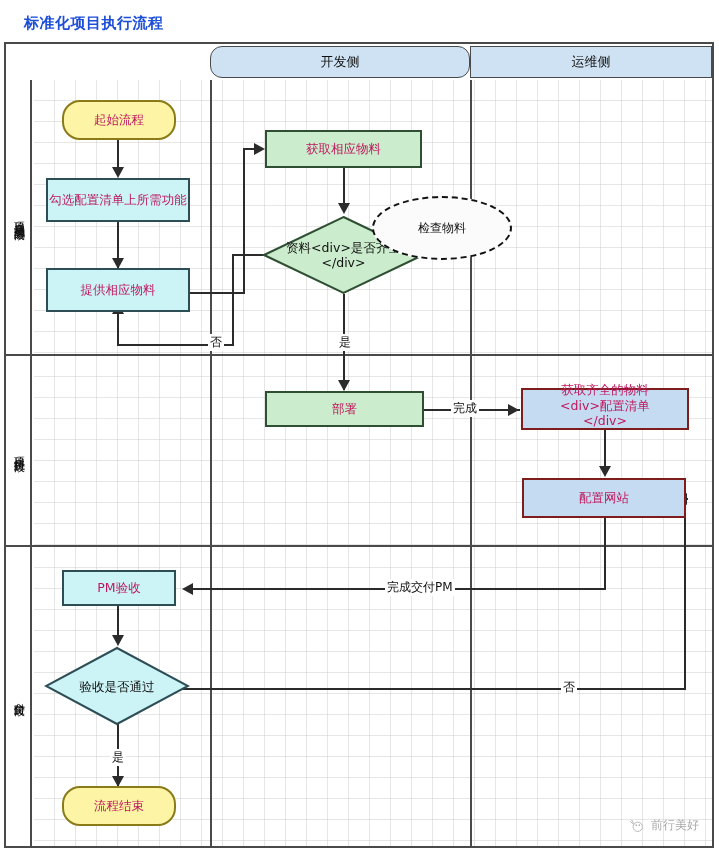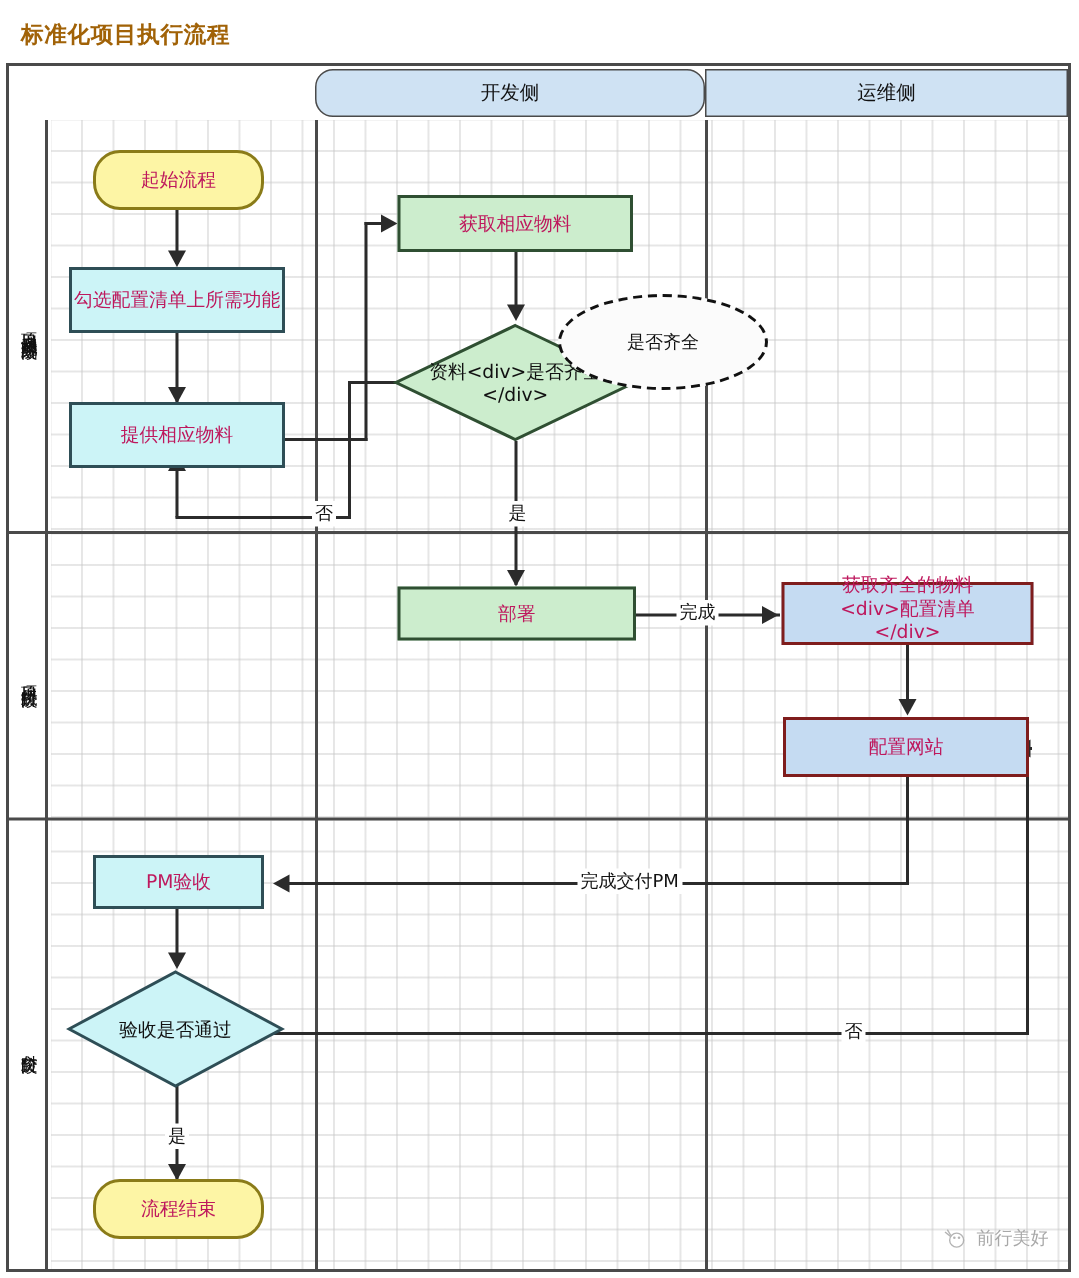--- a/index.html
+++ b/index.html
@@ -25,21 +25,21 @@
     border:2px solid #4a4a4a;box-sizing:border-box;background:transparent;
     z-index:3;pointer-events:none;
   }
   .title-bar{
     position:absolute;left:4px;top:4px;width:710px;height:40px;
     border-bottom:2px solid #4a4a4a;box-sizing:border-box;
     background:#ffffff;z-index:4;
     display:flex;align-items:center;
   }
   .title-text{
-    font-size:15px;font-weight:bold;color:#a16207;margin-left:10px;letter-spacing:.5px;
+    font-size:15px;font-weight:bold;color:#1d4ed8;margin-left:20px;letter-spacing:.5px;
   }
   
   .phase-col{
     position:absolute;left:6px;width:26px;
     background:#ffffff;border-right:2px solid #4a4a4a;box-sizing:border-box;
     z-index:4;
     display:flex;align-items:center;justify-content:center;
   }
   .phase-col span{
     writing-mode:vertical-rl;
@@ -203,21 +203,21 @@
     <svg width="163" height="80" viewBox="0 0 163 80">
       <polygon points="81.5,2 161,40 81.5,78 2,40" fill="#ccedcd" stroke="#2f4f32" stroke-width="2"></polygon>
     </svg>
     <div class="dlabel">
       <div>资料&lt;div&gt;是否齐全</div>
       <div>&lt;/div&gt;</div>
     </div>
   </div>
 
   <div class="ellipse" style="left:372px;top:196px;width:136px;height:60px;">
-    <span>是否齐全</span>
+    <span>检查物料</span>
   </div>
 
   <div class="node n-green" style="left:265px;top:391px;width:159px;height:36px;">
     <span>部署</span>
   </div>
 
   <div class="node n-blue" style="left:521px;top:388px;width:168px;height:42px;position:absolute;overflow:visible;">
     <div style="position:absolute;left:0;top:-8px;width:100%;text-align:center;line-height:1.25;">
       <div>获取齐全的物料</div>
       <div>&lt;div&gt;配置清单</div>

